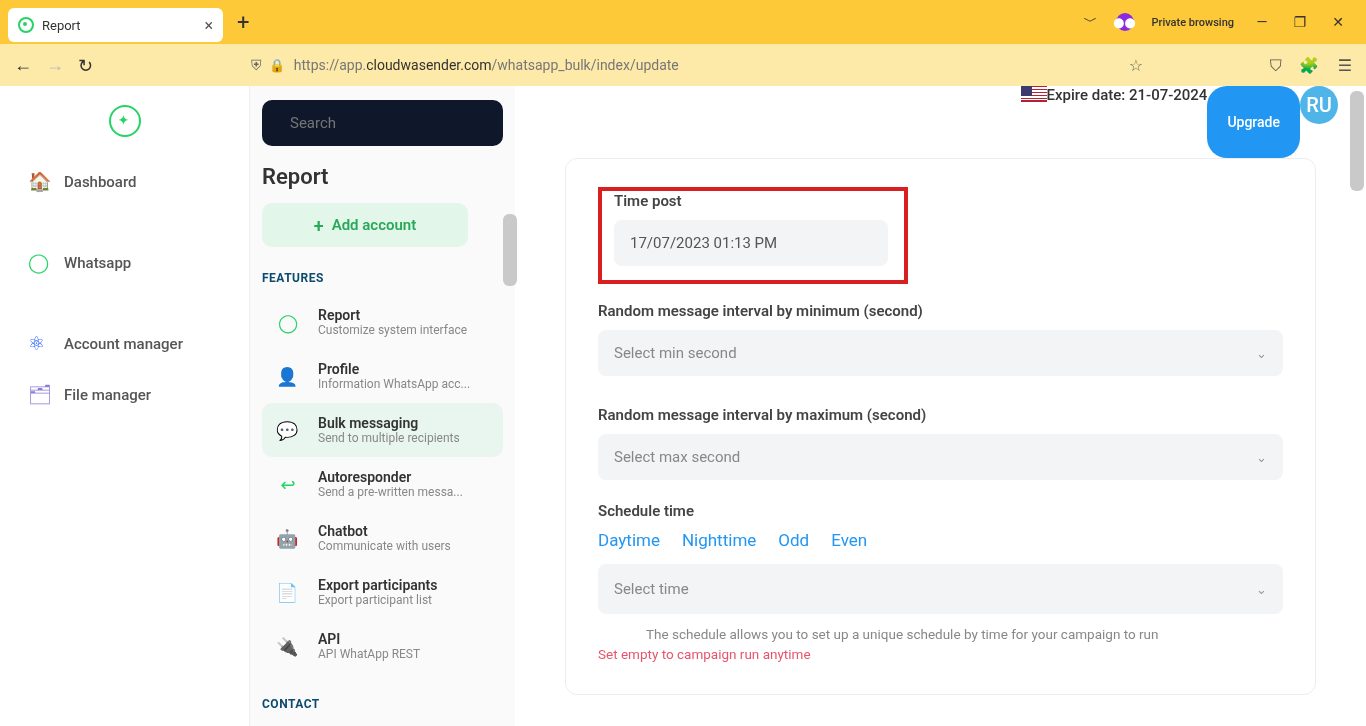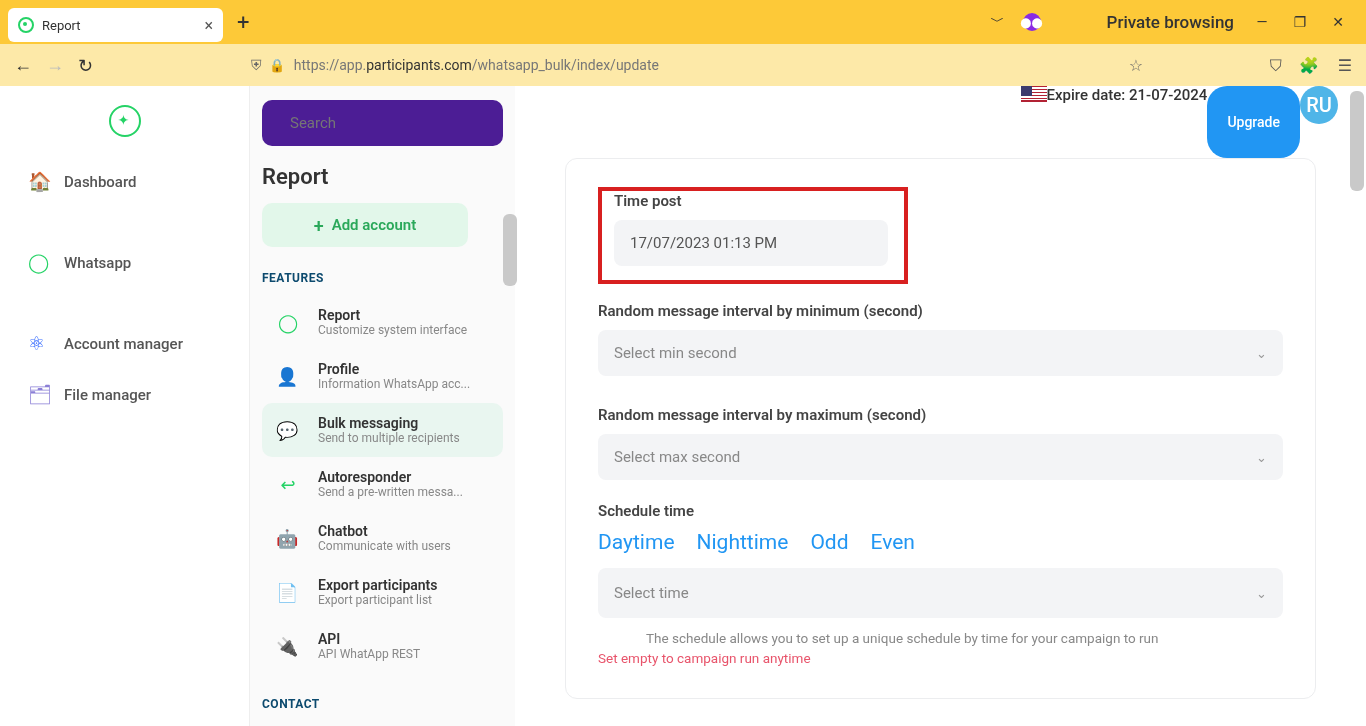--- a/index.html
+++ b/index.html
@@ -9,21 +9,21 @@
 .titlebar { height: 44px; background: #fdc938; display: flex; align-items: center; padding: 0 8px; }
 .tab { background: #fff; border-radius: 6px; height: 34px; width: 215px; display: flex; align-items: center; padding: 0 10px; gap: 8px; margin-top: 6px; }
 .tab-icon { width: 16px; height: 16px; border: 2px solid #25d366; border-radius: 50%; position: relative; }
 .tab-icon::after { content: ""; position: absolute; width: 4px; height: 4px; background: #25d366; border-radius: 50%; top: 3px; left: 3px; }
 .tab-title { font-size: 13px; color: #333; flex: 1; }
 .tab-close { font-size: 16px; color: #555; cursor: pointer; }
 .newtab { font-size: 22px; color: #333; margin-left: 14px; cursor: pointer; }
 .titlebar-spacer { flex: 1; }
 .titlebar-right { display: flex; align-items: center; gap: 18px; padding-right: 10px; }
 .mask-icon { width: 18px; height: 18px; background: #8a2be2; border-radius: 50%; display: flex; align-items: center; justify-content: center; color:#fff; font-size:10px; }
-.private-label { font-size: 17px; color: #333; font-weight:500;margin-left:48px; }
+.private-label { font-size: 11px; color: #333; font-weight:500; }
 .win-btn { font-size: 14px; color: #333; cursor: pointer; width: 20px; text-align: center; }
 
 .toolbar { height: 42px; background: #fde9a8; display: flex; align-items: center; padding: 0 14px; gap: 14px; }
 .nav-btn { font-size: 18px; color: #333; cursor: pointer; }
 .nav-btn.disabled { color: #bbb; }
 .urlbar { flex: 1; background: #fde9a8; border: none; height: 32px; display: flex; align-items: center; padding: 0 14px; gap: 8px; max-width: 920px; margin-left: 130px; }
 .urlbar .shield { font-size: 14px; color: #666; }
 .urlbar .lock { font-size: 13px; color: #666; }
 .url-text { font-size: 14px; color: #777; }
 .url-text .dom { color: #333; }
@@ -40,21 +40,21 @@
 .logo::after { content: "✦"; position: absolute; color: #25d366; font-size: 14px; top: 5px; left: 7px; }
 .nav-item { display: flex; align-items: center; gap: 14px; padding: 14px 28px; color: #555; font-size: 15px; font-weight: 500; cursor: pointer; }
 .nav-item:first-of-type { border-bottom: 1px solid #f0f0f0; }
 .nav-icon { width: 22px; font-size: 19px; color: #4fb5e8; }
 .nav-icon.wa { color: #25d366; }
 .nav-icon.am { color: #2962ff; }
 .nav-icon.fm { color: #8b7fd6; }
 
 
 .col2 { width: 265px; background: #fafafa; position: relative; padding: 14px 12px 0; }
-.search-box { background: #4c1d95; border-radius: 10px; height: 46px; display: flex; align-items: center; padding: 0 16px; gap: 12px; }
+.search-box { background: #0f172a; border-radius: 10px; height: 46px; display: flex; align-items: center; padding: 0 16px; gap: 12px; }
 .search-box svg { width: 20px; height: 20px; }
 .search-box input { border: none; background: transparent; font-size: 15px; color: #888; outline: none; flex: 1; }
 .col2 h1 { font-size: 22px; color: #333; margin: 18px 0 14px; font-weight: 600; }
 .add-account { background: #e2f7ea; color: #2aa85a; border-radius: 10px; height: 44px; display: flex; align-items: center; justify-content: center; gap: 8px; font-weight: 600; font-size: 15px; cursor: pointer; width: 206px; }
 .section-label { font-size: 12px; color: #0c4a6e; font-weight: 700; letter-spacing: 0.5px; margin: 24px 0 10px; }
 .feat { display: flex; gap: 12px; padding: 9px 8px; border-radius: 10px; cursor: pointer; align-items: center; }
 .feat.active { background: #e9f6f0; }
 .feat-icon { width: 36px; height: 36px; display: flex; align-items: center; justify-content: center; font-size: 18px; color: #25d366; flex-shrink: 0; }
 .feat-text { overflow: hidden; }
 .feat-title { font-size: 14px; font-weight: 600; color: #333; }
@@ -76,21 +76,21 @@
 .row2 { display: flex; gap: 30px; flex-direction: column; }
 .row2 > div { flex: 1; }
 .input { background: #f3f4f6; border: none; border-radius: 8px; height: 46px; padding: 0 16px; width: 100%; font-size: 15px; color: #888; display: flex; align-items: center; justify-content: space-between; }
 .input.text-dark { color: #555; }
 .timepost-wrap { position: relative; border: 4px solid #d82020; padding: 1px 12px 14px; width: 310px; }
 .timepost-wrap .field-label { margin-bottom: 10px; }
 .timepost-wrap .input { width: 274px; }
 .select { cursor: pointer; }
 .chev { color: #999; font-size: 13px; }
 .tabs { display: flex; gap: 22px; margin-bottom: 14px; }
-.tabs a { color: #2196f3; font-size: 21px; text-decoration: none; cursor: pointer; }
+.tabs a { color: #2196f3; font-size: 17px; text-decoration: none; cursor: pointer; }
 .hint { font-size: 13.5px; color: #888; margin-top: 12px; margin-left: 48px; }
 .hint-red { font-size: 13.5px; color: #e8546b; margin-top: 4px; }
 .actions { display: flex; justify-content: space-between; margin-top: 60px; padding: 0 2px; }
 .btn-back { background: #242b36; color: #fff; border: none; border-radius: 8px; padding: 13px 24px; font-size: 15px; cursor: pointer; }
 .btn-schedule { background: #2196f3; color: #fff; border: none; border-radius: 8px; padding: 11px 24px; font-size: 15px; cursor: pointer; display: flex; align-items: center; gap: 8px; }
 .main-scroll { position: absolute; right: 2px; top: 5px; width: 14px; height: 100px; background: #c9c9c9; border-radius: 6px; }
 </style>
 </head>
 <body>
 
@@ -113,21 +113,21 @@
 </div>
 
 <div class="toolbar">
   <span class="nav-btn">←</span>
   <span class="nav-btn disabled">→</span>
   <span class="nav-btn">↻</span>
   <div class="urlbar">
     <span class="shield">⛨</span>
     <span class="lock">🔒</span>
     <span class="url-text">
-      <span>https://app.</span><span class="dom">participants.com</span><span>/whatsapp_bulk/index/update</span>
+      <span>https://app.</span><span class="dom">cloudwasender.com</span><span>/whatsapp_bulk/index/update</span>
     </span>
     <span class="star">☆</span>
   </div>
   <div class="toolbar-right">
     <span>⛉</span>
     <span>🧩</span>
     <span>☰</span>
   </div>
 </div>
 

